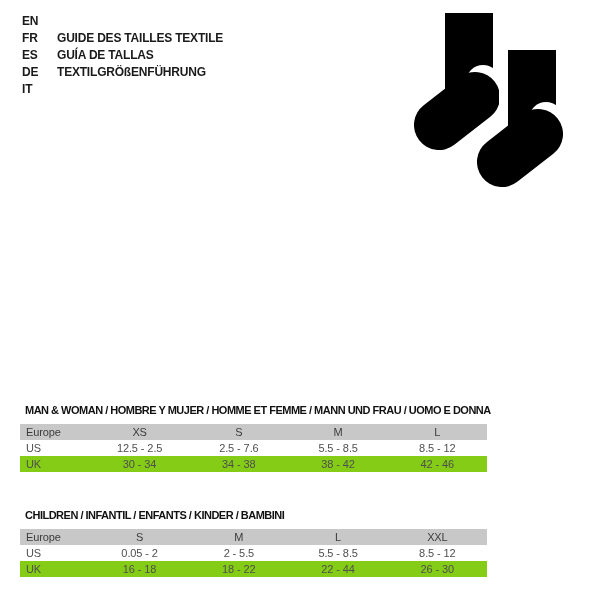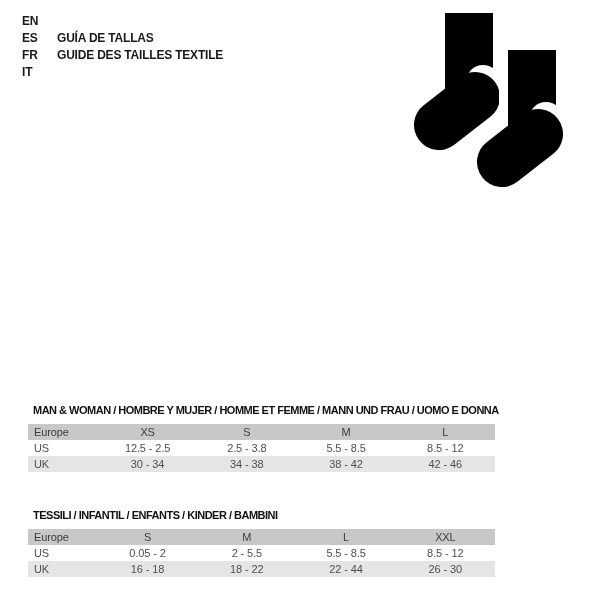--- a/index.html
+++ b/index.html
@@ -13,54 +13,58 @@
   .lang-code{width:35px;font-weight:bold;font-size:12px;letter-spacing:-0.2px;color:#1a1a1a;}
   .lang-label{font-weight:bold;font-size:12px;letter-spacing:-0.2px;color:#1a1a1a;white-space:nowrap;}
   
   .category-heading{
     position:absolute;top:108px;left:22px;
     font-weight:bold;font-size:12.5px;letter-spacing:-0.5px;color:#111;white-space:nowrap;
   }
   
   .socks-icon{position:absolute;left:400px;top:5px;}
   
-  .table-block{position:absolute;left:28px;width:467px;}
+  .table-block{position:absolute;left:20px;width:467px;}
   .table-title{
     margin:0 0 8px 5px;font-weight:bold;font-size:11px;letter-spacing:-0.5px;
     color:#111;white-space:nowrap;
   }
   table.size-table{width:467px;border-collapse:collapse;table-layout:fixed;}
   table.size-table th,table.size-table td{
     height:16px;padding:0;font-size:11px;font-weight:normal;text-align:center;
     color:#4f4f4f;letter-spacing:-0.1px;
   }
   table.size-table col.col-region{width:70px;}
   table.size-table th:first-child,table.size-table td:first-child{
     text-align:left;padding-left:6px;
   }
   table.size-table thead tr{background:#c8c8c8;}
   table.size-table thead th{color:#3c3c3c;}
-  table.size-table tr.stripe{background:#e5e5e5;}
+  table.size-table tr.stripe{background:#84cc16;}
 </style>
 </head>
 <body>
 
 <div class="canvas">
 
   <div class="lang-block">
     <div class="lang-row">
       <span class="lang-code">EN</span>
     </div>
     <div class="lang-row">
+      <span class="lang-code">FR</span>
+      <span class="lang-label">GUIDE DES TAILLES TEXTILE</span>
+    </div>
+    <div class="lang-row">
       <span class="lang-code">ES</span>
       <span class="lang-label">GUÍA DE TALLAS</span>
     </div>
     <div class="lang-row">
-      <span class="lang-code">FR</span>
-      <span class="lang-label">GUIDE DES TAILLES TEXTILE</span>
+      <span class="lang-code">DE</span>
+      <span class="lang-label">TEXTILGRÖßENFÜHRUNG</span>
     </div>
     <div class="lang-row">
       <span class="lang-code">IT</span>
     </div>
   </div>
 
 
   <svg class="socks-icon" width="170" height="185" viewBox="0 0 170 185" aria-hidden="true">
 
     <g transform="translate(15,8)">
@@ -94,37 +98,37 @@
           <th>XS</th>
           <th>S</th>
           <th>M</th>
           <th>L</th>
         </tr>
       </thead>
       <tbody>
         <tr>
           <td>US</td>
           <td>12.5 - 2.5</td>
-          <td>2.5 - 3.8</td>
+          <td>2.5 - 7.6</td>
           <td>5.5 - 8.5</td>
           <td>8.5 - 12</td>
         </tr>
         <tr class="stripe">
           <td>UK</td>
           <td>30 - 34</td>
           <td>34 - 38</td>
           <td>38 - 42</td>
           <td>42 - 46</td>
         </tr>
       </tbody>
     </table>
   </section>
 
   <section class="table-block" style="top:509px">
-    <h2 class="table-title">TESSILI / INFANTIL / ENFANTS / KINDER / BAMBINI</h2>
+    <h2 class="table-title">CHILDREN / INFANTIL / ENFANTS / KINDER / BAMBINI</h2>
     <table class="size-table">
       <colgroup>
           <col class="col-region">
           <col>
           <col>
           <col>
           <col>
         </colgroup>
       <thead>
         <tr>

